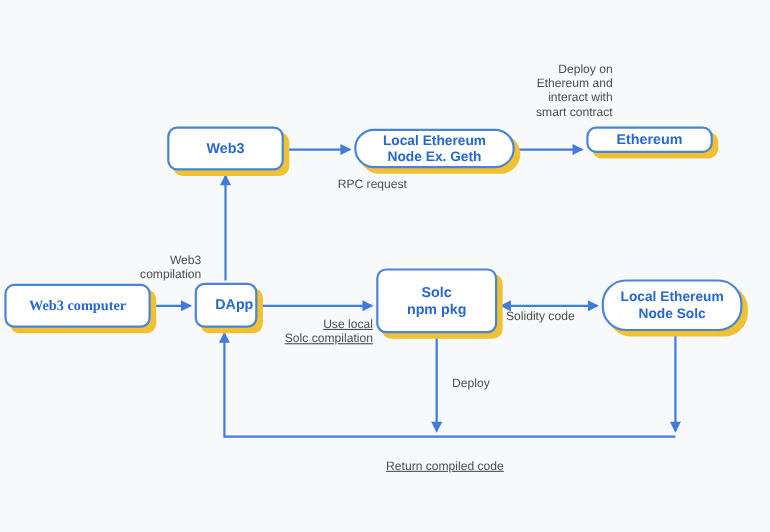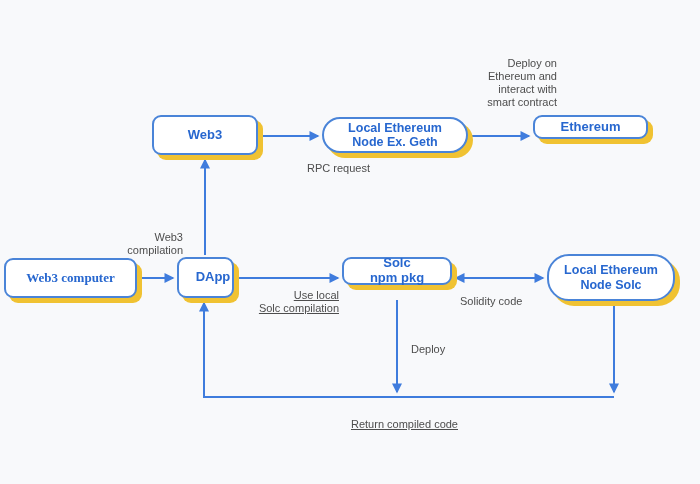--- a/index.html
+++ b/index.html
@@ -24,32 +24,32 @@
     color:var(--node-text);font-size:13px;font-weight:600;
     text-align:center;white-space:pre-line;line-height:1.15;
     box-sizing:border-box;border-radius:9px;
   }
   .stadium{border-radius:22px;font-size:12.5px;}
   .node-web3{left:152px;top:115px;width:106px;height:40px;}
   .node-geth{left:322px;top:117px;width:146px;height:36px;}
   .node-ethereum{left:533px;top:115px;width:115px;height:24px;}
   .node-web3-computer{left:4px;top:258px;width:133px;height:40px;font-family:Liberation Serif, serif;}
   .node-dapp{left:177px;top:257px;width:57px;height:41px;padding-left:15px;}
-  .node-solc{left:342px;top:257px;width:110px;height:28px;}
+  .node-solc{left:342px;top:244px;width:110px;height:59px;}
   .node-solc-node{left:547px;top:254px;width:128px;height:47px;}
   .edge-label{
     position:absolute;color:var(--label-text);font-size:11px;line-height:1.18;
     white-space:pre-line;
   }
   .center{text-align:right;}
   .lbl-deploy{left:447px;top:57px;width:110px;}
   .lbl-rpc{left:275px;top:162px;width:70px;margin-left:32px;}
   .lbl-web3-compilation{left:103px;top:231px;width:80px;}
   .lbl-use-local{left:235px;top:289px;width:104px;text-decoration:underline;}
-  .lbl-solidity{left:460px;top:295px;width:80px;}
+  .lbl-solidity{left:460px;top:282px;width:80px;}
   .lbl-compile{left:411px;top:343px;width:60px;}
   .lbl-return{left:313px;top:418px;width:145px;text-decoration:underline;}
 </style>
 </head>
 <body>
 
 <div class="canvas">
 
   <svg class="connectors" viewBox="0 0 700 484" xmlns="http://www.w3.org/2000/svg">
     <defs>

